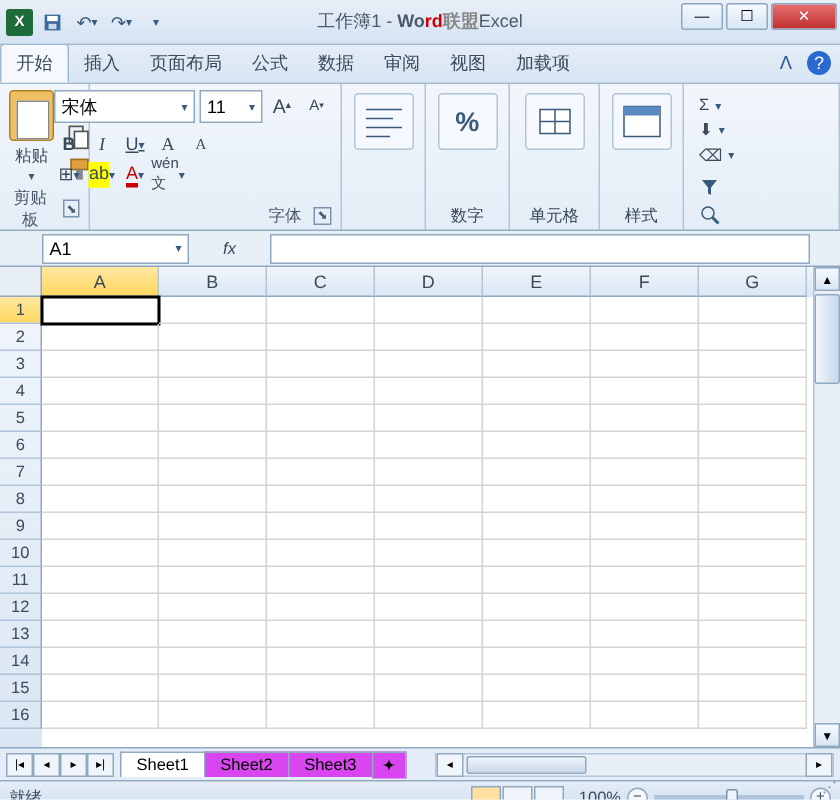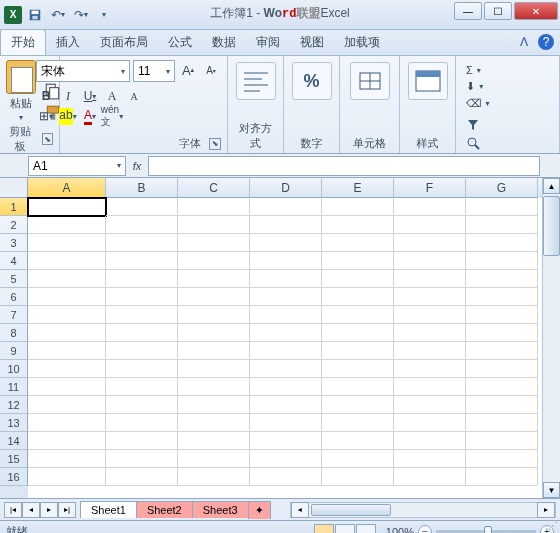--- a/index.html
+++ b/index.html
@@ -6,21 +6,21 @@
 body { width: 560px; height: 533px; background: #fff; overflow: hidden; position: relative; }
 
 .titlebar { height: 30px; background: linear-gradient(#e8eff7,#d5e3f3); display: flex; align-items: center; position: relative; border-bottom: 1px solid #a0b8d0; }
 .qat { display: flex; align-items: center; gap: 3px; padding-left: 4px; }
 .excel-logo { width: 18px; height: 18px; background: #1e6b3a; color: #fff; font-size: 10px; font-weight: bold; display: flex; align-items: center; justify-content: center; border-radius: 2px; }
 .qat-btn { width: 20px; height: 20px; display: flex; align-items: center; justify-content: center; color: #3a5a7a; font-size: 12px; }
 .qat-btn svg { width: 14px; height: 14px; }
 .title-center { position: absolute; left: 50%; transform: translateX(-50%); text-align: center; font-size: 12px; color: #4a5a6a; line-height: 1.1; }
 .overlay-text { font-weight: bold; }
 .overlay-url { color: #0050d0; font-size: 11px; }
-.overlay-text .red { color: #c00; font-family: Liberation Mono, monospace; }
+.overlay-text .red { color: #c00; }
 .overlay-text .gray { color: #888; text-align: center; }
 .win-controls { position: absolute; right: 2px; top: 2px; display: flex; gap: 2px; }
 .win-btn { width: 28px; height: 18px; background: linear-gradient(#f5f9ff,#d8e6f5); border: 1px solid #90a8c0; border-radius: 2px; display: flex; align-items: center; justify-content: center; font-size: 10px; }
 .win-btn.close { background: linear-gradient(#e87070,#c03030); color: #fff; width: 44px; }
 
 .tabs-row { height: 26px; background: linear-gradient(#e4edf7,#d8e5f3); display: flex; align-items: flex-end; border-bottom: 1px solid #a0b8d0; position: relative; }
 .file-tab-wrap { border: 3px solid #e02020; padding: 2px; margin: 2px 4px 2px 4px; border-radius: 2px; }
 .file-tab { background: linear-gradient(#2a8a3a,#15701f); color: #fff; padding: 3px 14px; font-size: 12px; border-radius: 2px; }
 .tab { padding: 4px 10px 4px 10px; font-size: 12px; color: #3a4a5a; cursor: pointer; }
 .tab.active { background: #f5f9ff; border: 1px solid #a0b8d0; border-bottom: none; border-radius: 3px 3px 0 0; }
@@ -54,21 +54,21 @@
 .small-group { width: 56px; }
 .small-btn-big { width: 40px; height: 38px; border: 1px solid #b0c4da; border-radius: 3px; background: #f5f9ff; display: flex; align-items: center; justify-content: center; margin: 2px auto; }
 .small-label { font-size: 11px; text-align: center; color: #3a4a5a; }
 
 .edit-group { flex: 1; }
 .edit-col { display: flex; flex-direction: column; gap: 4px; padding: 4px; }
 .edit-row { display: flex; align-items: center; gap: 4px; font-size: 11px; color: #3a4a5a; }
 
 .namebox-row { height: 24px; background: #e8eff7; border-bottom: 1px solid #90a8c0; display: flex; align-items: center; }
 .namebox { width: 98px; height: 20px; background: #fff; border: 1px solid #90a8c0; margin: 2px 0 2px 28px; display: flex; align-items: center; justify-content: space-between; padding: 0 4px; font-size: 12px; }
-.fx-btns { display: flex; gap: 4px; padding: 0 2px; }
+.fx-btns { display: flex; gap: 4px; padding: 0 18px; }
 .fx-btn { width: 18px; height: 18px; display: flex; align-items: center; justify-content: center; font-size: 11px; font-style: italic; color: #3a4a5a; }
 .formula-bar { flex: 1; height: 20px; background: #fff; border: 1px solid #90a8c0; margin-right: 20px; }
 
 .grid-area { position: relative; height: 320px; overflow: hidden; background: #fff; }
 .corner { position: absolute; left: 0; top: 0; width: 28px; height: 20px; background: #e8eff7; border-right: 1px solid #90a8c0; border-bottom: 1px solid #90a8c0; }
 .col-headers { position: absolute; left: 28px; top: 0; right: 18px; height: 20px; display: flex; background: linear-gradient(#f0f5fb,#dae6f3); }
 .col-h { border-right: 1px solid #b0c4da; border-bottom: 1px solid #90a8c0; font-size: 12px; color: #3a4a5a; text-align: center; line-height: 20px; }
 .col-h.sel { background: linear-gradient(#ffe8a0,#ffd760); }
 .row-headers { position: absolute; left: 0; top: 20px; width: 28px; bottom: 0; background: linear-gradient(#f0f5fb,#dae6f3); }
 .row-h { height: 18px; border-bottom: 1px solid #b0c4da; border-right: 1px solid #90a8c0; font-size: 11px; text-align: center; line-height: 18px; color: #3a4a5a; }
@@ -78,21 +78,21 @@
 .cell { border-right: 1px solid #d4d4d4; border-bottom: 1px solid #d4d4d4; }
 .cell.active { outline: 2px solid #000; outline-offset: -1px; }
 .vscroll { position: absolute; right: 0; top: 0; width: 18px; bottom: 0; background: #e8eff7; border-left: 1px solid #b0c4da; }
 .vscroll-btn { height: 16px; background: linear-gradient(#f5f9ff,#d8e6f5); border: 1px solid #90a8c0; font-size: 8px; display: flex; align-items: center; justify-content: center; }
 .vscroll-thumb { margin-top: 2px; height: 60px; background: linear-gradient(90deg,#f0f5fb,#c8d8ea); border: 1px solid #90a8c0; border-radius: 2px; }
 
 .sheet-tabs-row { height: 22px; background: #e4edf7; border-top: 1px solid #90a8c0; display: flex; align-items: center; }
 .nav-btns { display: flex; padding: 0 4px; }
 .nav-btn { width: 18px; height: 16px; border: 1px solid #90a8c0; background: #f0f5fb; font-size: 8px; display: flex; align-items: center; justify-content: center; }
 .sheet-tab { padding: 2px 10px; font-size: 11px; background: #fff; border: 1px solid #90a8c0; border-bottom: none; margin-right: -1px; }
-.sheet-tab.inactive { background: #fca5a5; text-align: right; }
+.sheet-tab.inactive { background: #d946ef; text-align: right; }
 .sheet-tab.new { padding: 2px 6px; }
 .hscroll { flex: 1; margin: 0 4px 0 20px; height: 16px; background: #e8eff7; border: 1px solid #b0c4da; display: flex; align-items: center; }
 .hscroll-thumb { width: 80px; height: 12px; background: linear-gradient(#f0f5fb,#c8d8ea); border: 1px solid #90a8c0; border-radius: 2px; margin-left: 2px; }
 
 .statusbar { height: 22px; background: linear-gradient(#e4edf7,#cdddef); border-top: 1px solid #90a8c0; display: flex; align-items: center; padding: 0 6px; font-size: 11px; color: #3a4a5a; }
 .status-left { flex: 1; }
 .view-btns { display: flex; gap: 1px; margin-right: 10px; }
 .view-btn { width: 20px; height: 16px; border: 1px solid #90a8c0; background: #f0f5fb; }
 .view-btn.active { background: #ffe0a0; }
 .zoom { display: flex; align-items: center; gap: 4px; }
@@ -220,21 +220,20 @@
 
   <div class="ribbon-group small-group">
     <div class="small-btn-big">
         <svg width="28" height="24">
           <line x1="2" y1="4" x2="26" y2="4" stroke="#3a5a7a"></line>
           <line x1="2" y1="10" x2="20" y2="10" stroke="#3a5a7a"></line>
           <line x1="2" y1="16" x2="26" y2="16" stroke="#3a5a7a"></line>
           <line x1="2" y1="22" x2="18" y2="22" stroke="#3a5a7a"></line>
         </svg>
       </div>
-    <div class="small-label">对齐方式</div>
   </div>
 
   <div class="ribbon-group small-group">
     <div class="small-btn-big" style="font-size:18px;font-weight:bold;color:#3a5a7a">%</div>
     <div class="small-label">数字</div>
   </div>
 
   <div class="ribbon-group small-group" style="width:60px">
     <div class="small-btn-big">
         <svg width="28" height="24">

